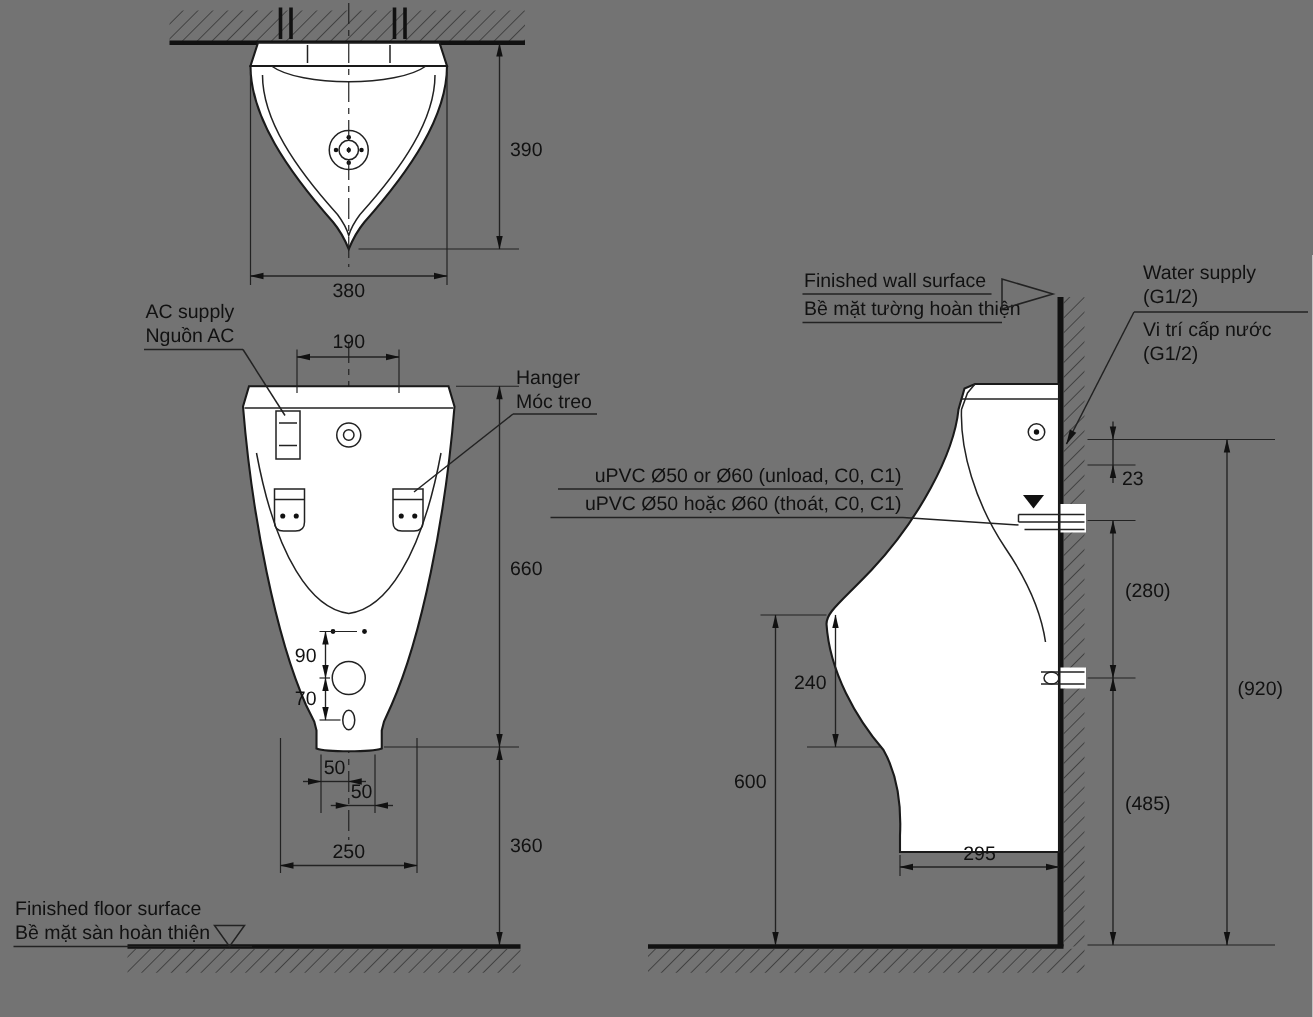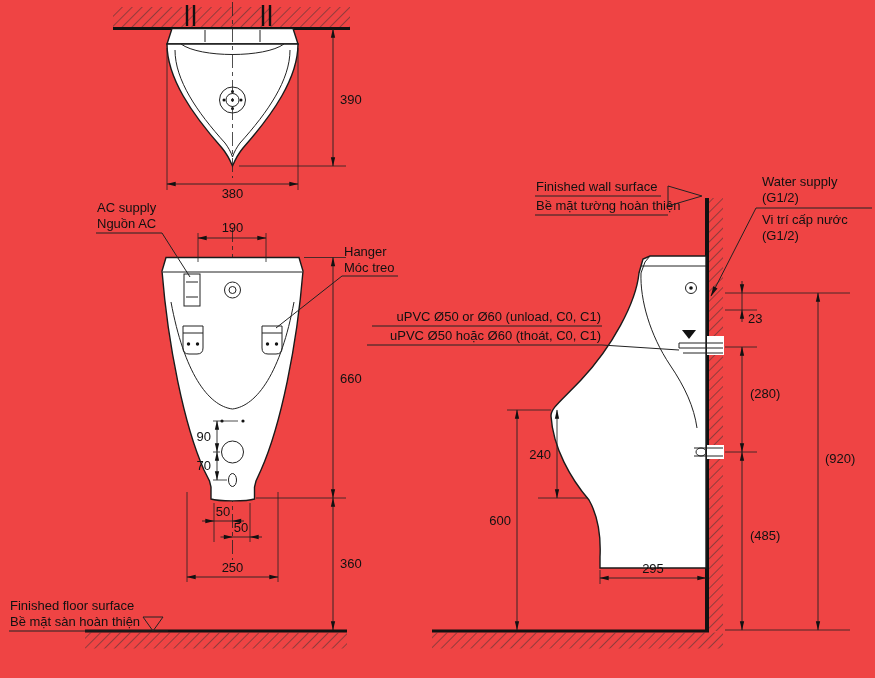--- a/index.html
+++ b/index.html
@@ -1,17 +1,17 @@
 <!DOCTYPE html>
 <html><head>
 <meta charset="utf-8">
 <style>
   html,body { margin:0; padding:0; background:#ffffff; }
   .sheet {
-    position:relative; width:875px; height:678px; background:#ef4444;
+    position:relative; width:875px; height:678px; background:#737373;
     font-family:"Liberation Sans","DejaVu Sans",sans-serif;
   }
   svg { display:block; }
   svg text {
     font-family:"Liberation Sans","DejaVu Sans",sans-serif;
     font-size:13px; fill:#111;
   }
   .mid { text-anchor:middle; }
   .end { text-anchor:end; }
   .thin   { stroke:#222; stroke-width:1; fill:none; }

